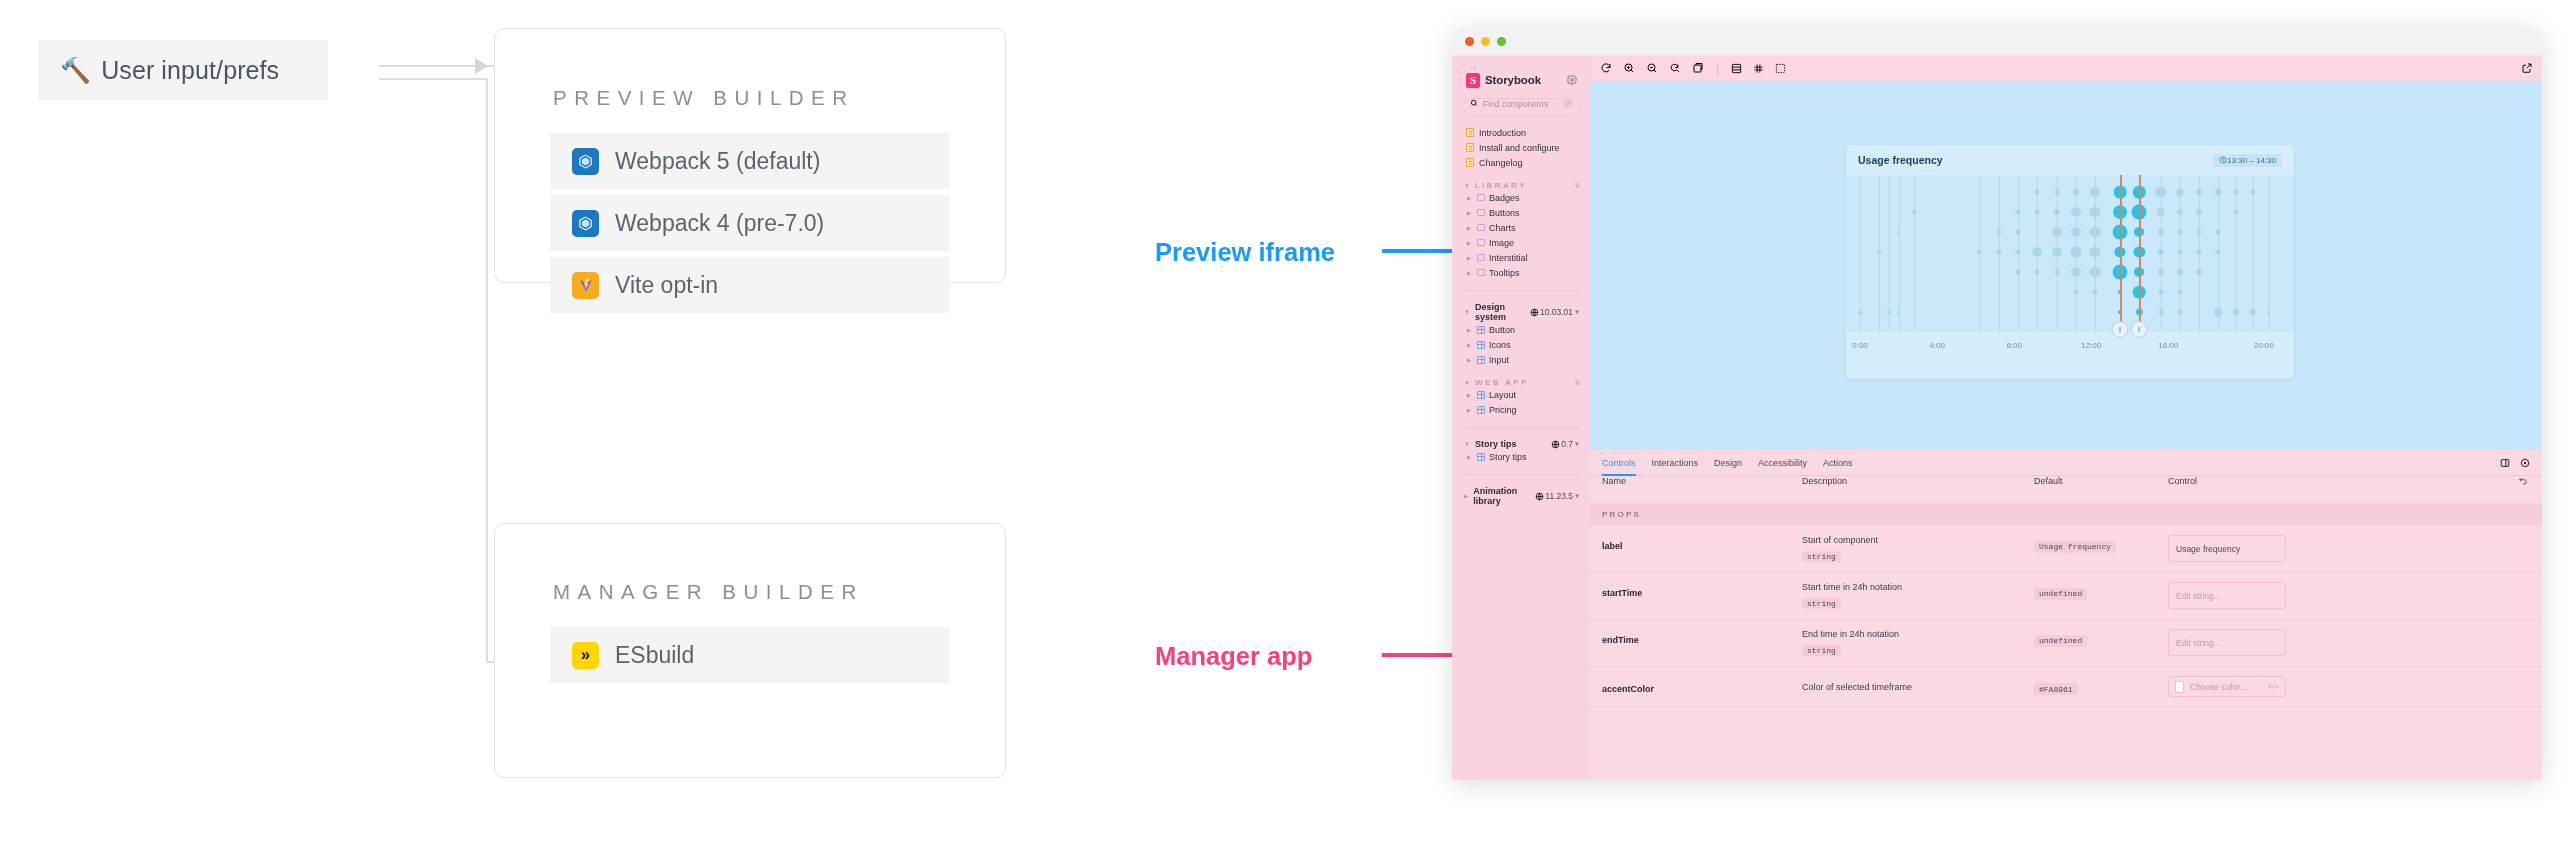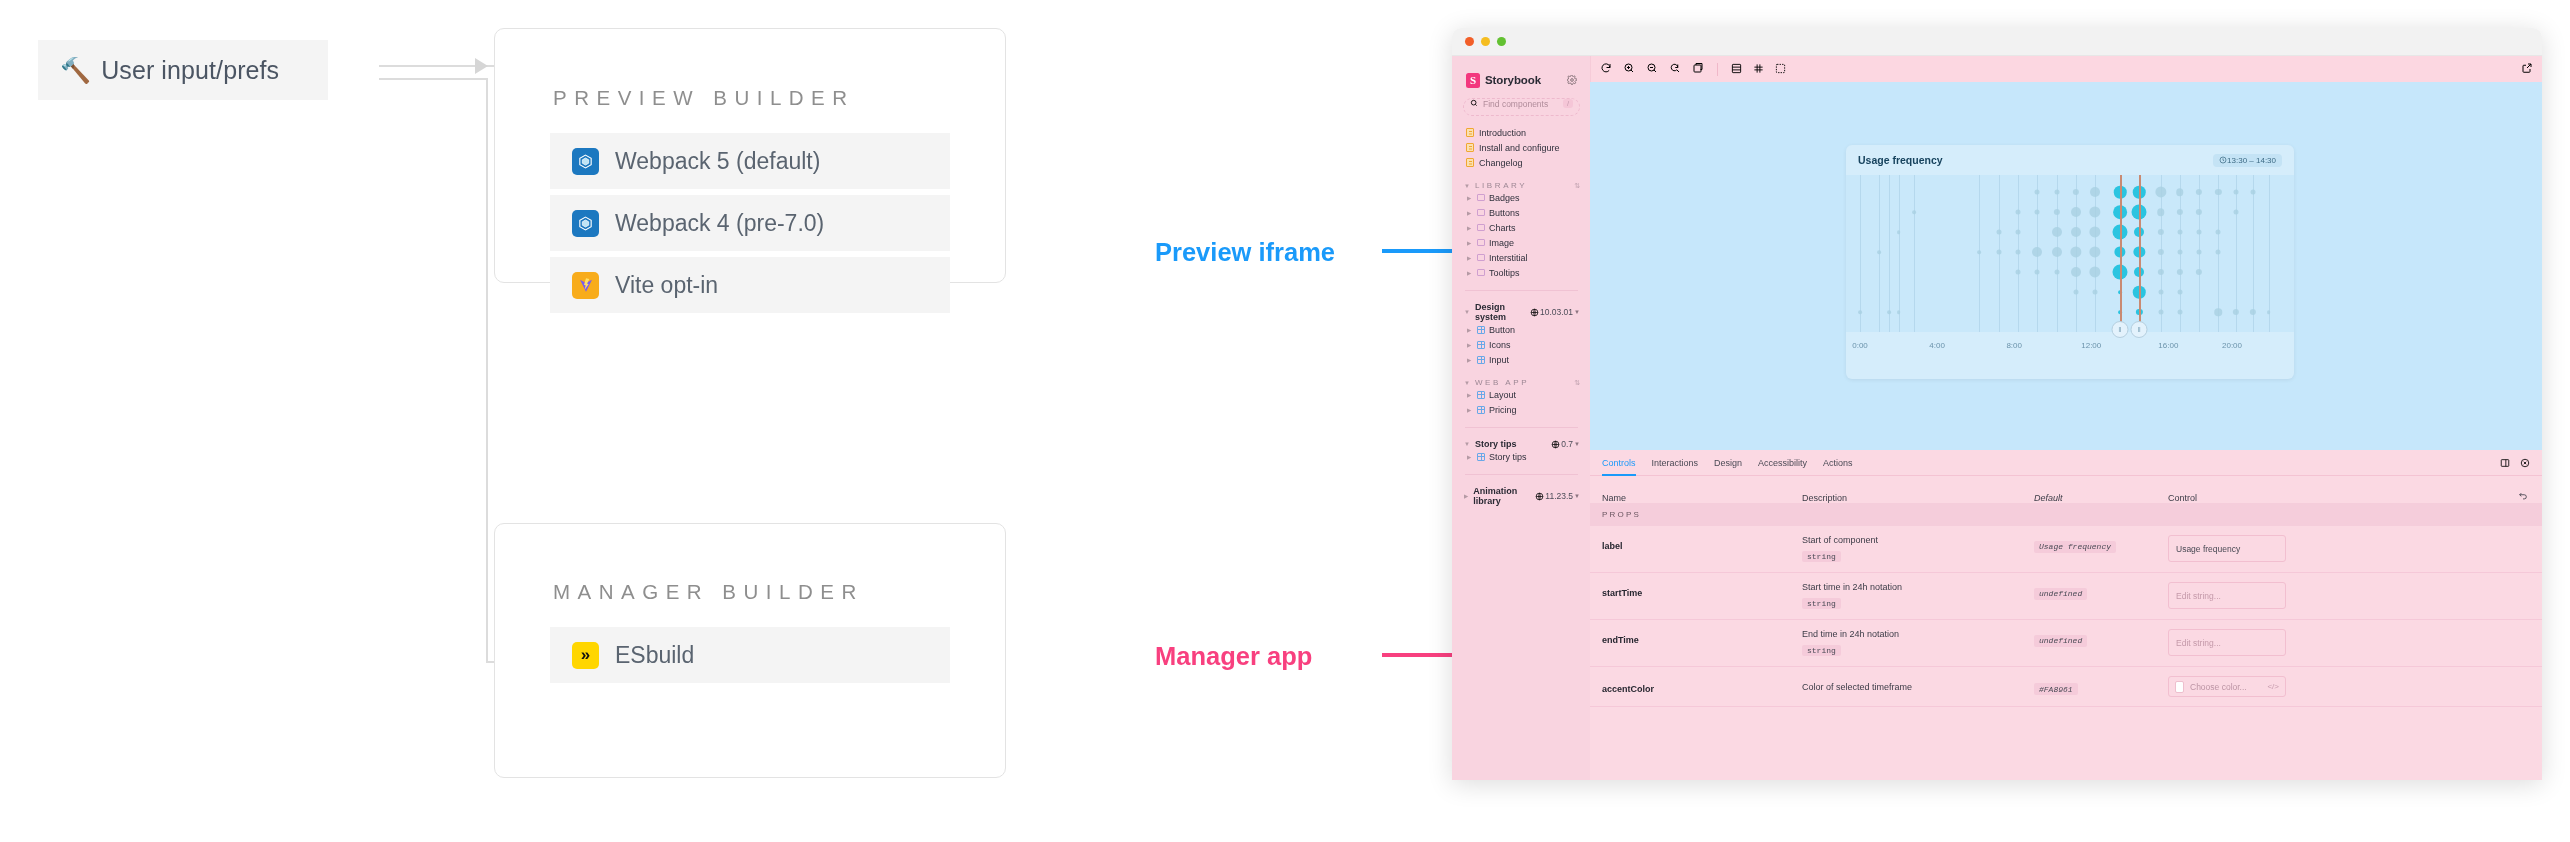--- a/index.html
+++ b/index.html
@@ -217,26 +217,26 @@
   }
   .ptab { font-size: 9px; color: #4a4a55; padding-bottom: 0; position: relative; height: 26px; line-height: 26px; }
   .ptab.active { color: #1a9afa; }
   .ptab.active::after {
     content: ""; position: absolute; left: 0; right: 0; bottom: 0; height: 2px; background: #1a9afa;
   }
   .ptab-icons { margin-left: auto; display: flex; align-items: center; gap: 10px; }
 
   #panel-table { flex: 1; overflow: hidden; }
   .tbl-head {
-    display: flex; align-items: flex-end; height: 27px; padding: 0 0 0 12px;
+    display: flex; align-items: flex-start; height: 27px; padding: 0 0 0 12px;
     font-size: 9px; color: #3c3c47;
   }
   .col-name { width: 200px; }
   .col-desc { width: 232px; }
-  .col-def  { width: 134px; font-style: italic; }
+  .col-def  { width: 134px; }
   .col-ctrl { flex: 1; }
   .tbl-group {
     height: 23px; background: #f5cddb; display: flex; align-items: center;
     padding-left: 12px; font-size: 8px; color: #6a5560; letter-spacing: 2.2px;
   }
   .tbl-row {
     display: flex; padding: 9px 0 9px 12px; border-bottom: 1px solid #f5c8d8;
   }
   .r-name { font-size: 9px; font-weight: 700; color: #26262f; }
   .r-desc { font-size: 9px; color: #3c3c47; }
@@ -655,21 +655,21 @@
                 <div class="scrub-handle" style="left: 274.182px; top: 146px;">‖</div>
                 <div class="scrub-line" style="left: 293.455px;"></div>
                 <div class="scrub-handle" style="left: 293.455px; top: 146px;">‖</div>
               </div>
             <div id="chart-axis">
                 <span class="xtick" style="left: 14px;">0:00</span>
                 <span class="xtick" style="left: 91.0909px;">4:00</span>
                 <span class="xtick" style="left: 168.182px;">8:00</span>
                 <span class="xtick" style="left: 245.273px;">12:00</span>
                 <span class="xtick" style="left: 322.364px;">16:00</span>
-                <span class="xtick" style="left: 386px;">20:00</span>
+                <span class="xtick" style="left: 418px;">20:00</span>
               </div>
           </div>
         </div>
 
         <div id="sb-panel">
           <div id="panel-tabs">
             <span class="ptab active">Controls</span>
             <span class="ptab">Interactions</span>
             <span class="ptab">Design</span>
             <span class="ptab">Accessibility</span>

